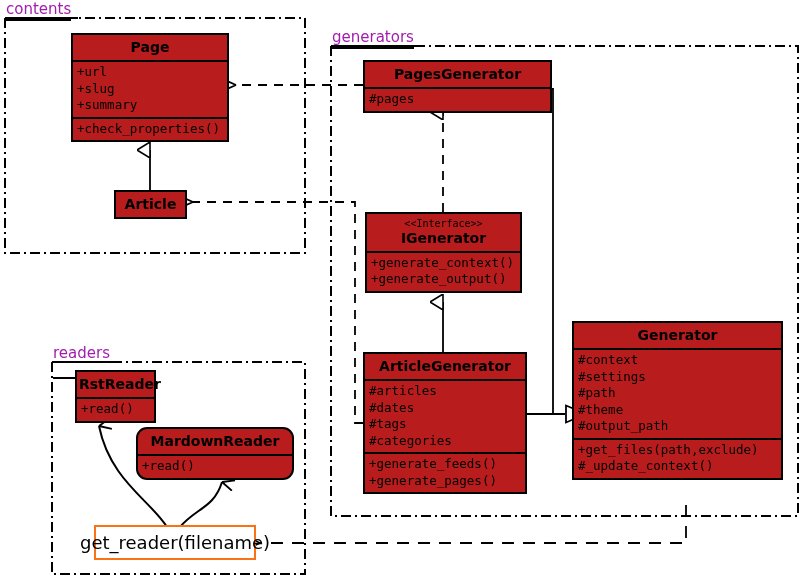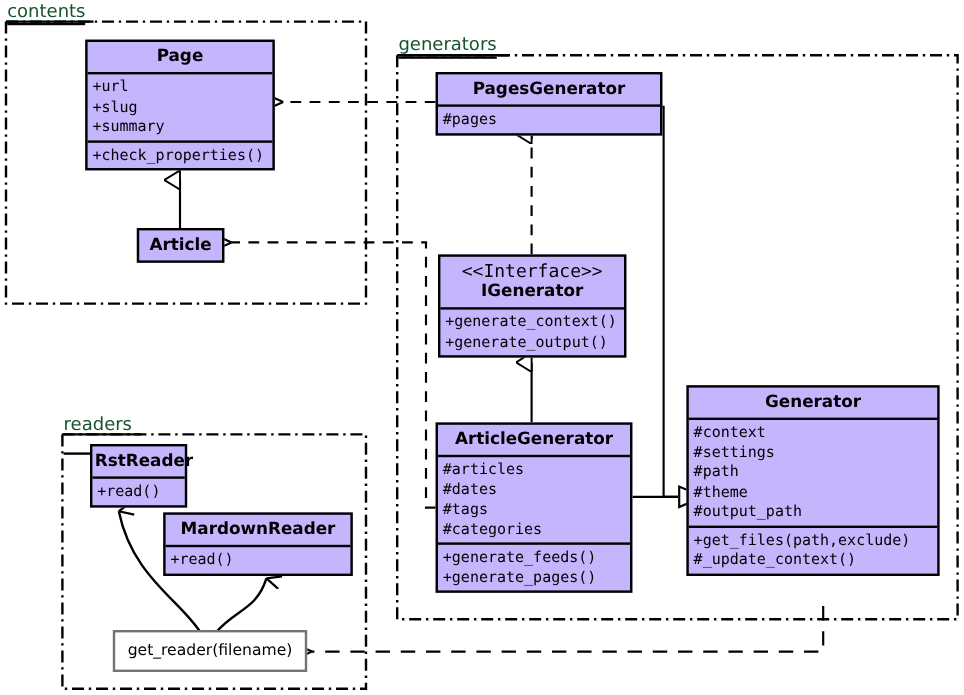--- a/index.html
+++ b/index.html
@@ -3,36 +3,36 @@
 <meta charset="utf-8">
 <style>
   html,body{margin:0;padding:0;background:#ffffff;}
   body{width:803px;height:579px;position:relative;overflow:hidden;
        font-family:"DejaVu Sans",sans-serif;}
   #stage{position:absolute;left:0;top:0;width:803px;height:579px;}
   svg.layer{position:absolute;left:0;top:0;width:803px;height:579px;
             pointer-events:none;}
   
   .uml{position:absolute;box-sizing:border-box;border:2px solid #000;
-       background:#c4b5fd;}
+       background:#b91c1c;}
   .uml .sect{box-sizing:border-box;}
   .uml .sect+.sect{border-top:2px solid #000;}
   .uml .title{font-weight:bold;text-align:center;
               font-family:"DejaVu Sans",sans-serif;font-size:14px;
               padding:4px 2px 5px 2px;line-height:1.15;}
-  .uml .stereo{font-weight:normal;font-size:15px;display:block;
+  .uml .stereo{font-weight:normal;font-size:10px;display:block;
                font-family:"DejaVu Sans Mono",monospace;}
   .uml .members{font-family:"DejaVu Sans Mono",monospace;font-size:12.5px;
                 padding:2px 13px 3px 4px;line-height:1.32;}
   .uml .members div{white-space:pre;}
-  .plainbox{position:absolute;box-sizing:border-box;border:2px solid #737373;
+  .plainbox{position:absolute;box-sizing:border-box;border:2px solid #f97316;
             background:#fff;display:flex;align-items:center;
-            justify-content:center;font-size:13px;
+            justify-content:center;font-size:18px;
             font-family:"DejaVu Sans",sans-serif;}
-  .pkglabel{position:absolute;font-size:15px;color:#14532d;
+  .pkglabel{position:absolute;font-size:15px;color:#a21caf;
             font-family:"DejaVu Sans",sans-serif;white-space:nowrap;}
 </style>
 </head>
 <body>
 
 <div id="stage">
 
   <svg class="layer">
 
     <path d="M5,18 L5,253 L305,253 L305,18 L5,18" fill="none" stroke="#000" stroke-width="2" stroke-dasharray="10,4,2,4"></path>
@@ -150,21 +150,21 @@
     </div>
   </div>
 
   <div class="uml" style="left:75px;top:370px;width:81px;">
     <div class="sect title">RstReader</div>
     <div class="sect members">
       <div>+read()</div>
     </div>
   </div>
 
-  <div class="uml" style="left:136px;top:427px;width:158px;">
+  <div class="uml" style="left:136px;top:427px;width:158px;border-radius:11px;">
     <div class="sect title">MardownReader</div>
     <div class="sect members">
       <div>+read()</div>
     </div>
   </div>
 
   <div class="plainbox" style="left:94px;top:525px;width:162px;height:35px;">
     <span>get_reader(filename)</span>
   </div>
 

